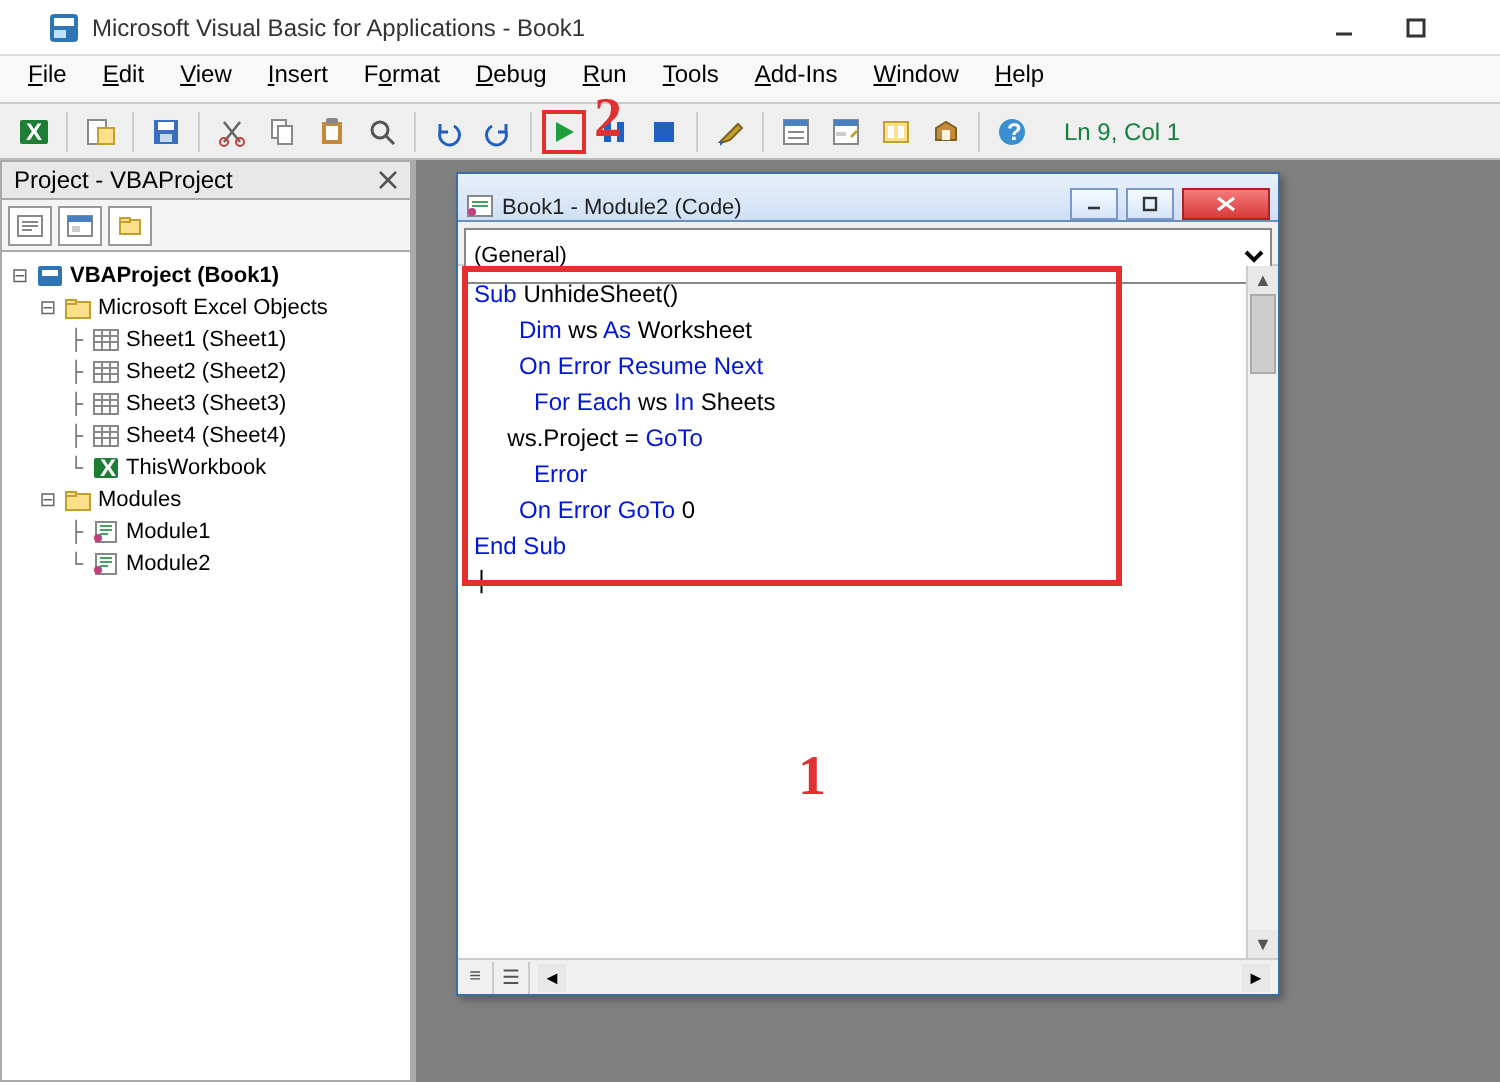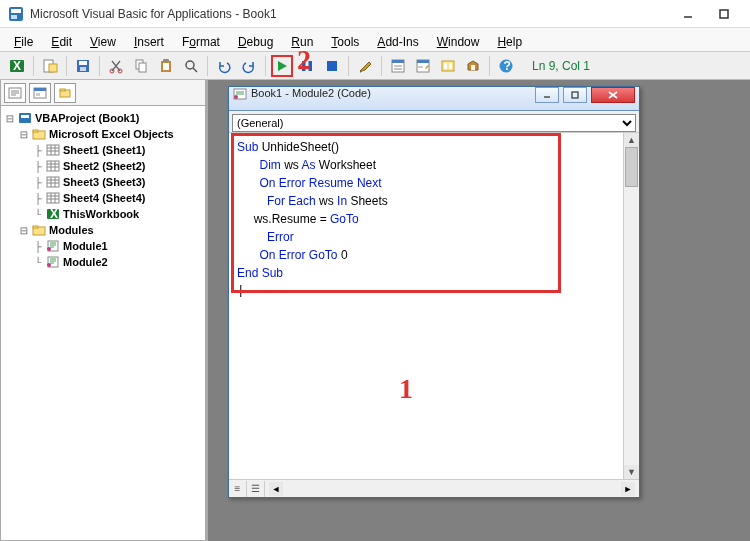--- a/index.html
+++ b/index.html
@@ -1,48 +1,48 @@
 <!DOCTYPE html>
 <html><head>
 <meta charset="utf-8">
 <style>
   * { box-sizing: border-box; margin: 0; padding: 0; font-family: "Segoe UI", Tahoma, sans-serif; font-size: 12px; }
   body { background: #f0f0f0; width: 750px; height: 541px; overflow: hidden; position: relative; }
-  .titlebar { height: 28px; display: flex; align-items: center; padding: 0 8px; background: #fff; border-bottom: 1px solid #ddd; }
+  .titlebar { height: 28px; display: flex; align-items: center; padding: 0 24px; background: #fff; border-bottom: 1px solid #ddd; }
   .titlebar .icon { margin-right: 6px; }
   .titlebar .title { flex: 1; color: #333; }
   .titlebar .winbtn { width: 36px; height: 22px; display: inline-flex; align-items: center; justify-content: center; color: #333; }
-  .menubar { height: 24px; display: flex; align-items: flex-end; padding: 0 6px; gap: 2px; background: #f8f8f8; border-bottom: 1px solid #ccc; }
+  .menubar { height: 24px; display: flex; align-items: flex-start; padding: 0 6px; gap: 2px; background: #f8f8f8; border-bottom: 1px solid #ccc; }
   .menuitem { padding: 2px 8px; cursor: default; }
   .menuitem .u { text-decoration: underline; }
   .toolbar { height: 28px; display: flex; align-items: center; padding: 2px 6px; gap: 3px; background: #efefef; border-bottom: 1px solid #bbb; }
   .tbtn { width: 22px; height: 22px; display: inline-flex; align-items: center; justify-content: center; border: 1px solid transparent; }
   .tb-sep { width: 1px; height: 20px; background: #ccc; margin: 0 2px; }
   .run-btn { border: 2px solid #e03030; }
   .status-pos { margin-left: 12px; color: #15803d; }
   .workspace { position: absolute; top: 80px; left: 0; right: 0; bottom: 0; display: flex; }
   .panel-title { height: 20px; background: #e8e8e8; border: 1px solid #aaa; display: flex; align-items: center; padding: 0 6px; font-size: 11px; }
   .panel-title .close { margin-left: auto; }
   .project-panel { width: 208px; border-right: 2px solid #aaa; background: #fff; display: flex; flex-direction: column; }
   .pp-toolbar { height: 26px; border: 1px solid #aaa; border-top: none; display: flex; align-items: center; padding: 0 3px; gap: 3px; background: #f4f4f4; }
   .pp-tbtn { width: 22px; height: 20px; display: inline-flex; align-items: center; justify-content: center; border: 1px solid #999; background: #fff; }
   .tree { flex: 1; border: 1px solid #aaa; border-top: none; background: #fff; padding: 4px 2px; overflow: auto; }
   .tree-row { display: flex; align-items: center; height: 16px; white-space: nowrap; }
   .tw { width: 14px; display: inline-block; text-align: center; color: #666; font-size: 10px; }
   .tree-icon { width: 16px; height: 14px; display: inline-flex; align-items: center; justify-content: center; margin-right: 2px; }
-  .tree-label { font-size: 11px; font-weight: bold; }
+  .tree-label { font-size: 11px; }
   .bold { font-weight: bold; }
   .mdi { flex: 1; background: #808080; position: relative; }
   .codewin { position: absolute; left: 20px; top: 6px; width: 412px; height: 412px; background: #fff; border: 1px solid #3a6ea5; display: flex; flex-direction: column; box-shadow: 2px 2px 4px rgba(0,0,0,.3); }
-  .cw-title { height: 24px; background: linear-gradient(#e8f0fb,#cfe0f5); border-bottom: 1px solid #6a8fbf; display: flex; align-items: flex-start; padding: 0 4px; gap: 4px; }
+  .cw-title { height: 24px; background: linear-gradient(#e8f0fb,#cfe0f5); border-bottom: 1px solid #6a8fbf; display: flex; align-items: flex-end; padding: 0 4px; gap: 4px; }
   .cw-title .t { flex: 1; font-size: 11px; color: #222; }
   .cw-btn { width: 24px; height: 16px; border: 1px solid #7a98c8; background: linear-gradient(#f5faff,#d5e5f8); display: inline-flex; align-items: center; justify-content: center; font-size: 10px; color: #333; }
   .cw-btn.close { background: linear-gradient(#f57b7b,#d73a3a); border-color: #b02020; color: #fff; width: 44px; }
   .cw-dd { height: 22px; display: flex; gap: 4px; padding: 3px; background: #f0f0f0; border-bottom: 1px solid #ccc; }
-  .cw-dd select { flex: 1; height: 18px; font-size: 11px; border: 1px solid #888; background: #fff; }
+  .cw-dd select { flex: 1; height: 28px; font-size: 11px; border: 1px solid #888; background: #fff; }
   .cw-body { flex: 1; position: relative; display: flex; }
   .code-area { flex: 1; padding: 6px 8px; font-family: Consolas, 'Courier New', monospace; font-size: 12.5px; line-height: 17px; white-space: pre; position: relative; }
   .kw { color: #0016d8; text-align: center; }
   .code-scroll { width: 16px; background: #f0f0f0; border-left: 1px solid #ccc; position: relative; }
   .code-scroll .thumb { position: absolute; top: 14px; left: 1px; right: 1px; height: 40px; background: #cdcdcd; border: 1px solid #aaa; }
   .code-scroll .arrow { position: absolute; left: 0; right: 0; height: 14px; display: flex; align-items: center; justify-content: center; background: #e8e8e8; font-size: 9px; color: #555; }
   .red-box { position: absolute; border: 3px solid #e03030; pointer-events: none; }
   .cw-footer { height: 18px; border-top: 1px solid #ccc; background: #f0f0f0; display: flex; align-items: center; }
   .cw-footer .fbtn { width: 18px; height: 16px; border-right: 1px solid #ccc; display: inline-flex; align-items: center; justify-content: center; font-size: 10px; color: #555; }
   .cw-footer .hscroll { flex: 1; height: 14px; background: #f0f0f0; position: relative; margin: 0 4px; }
@@ -211,20 +211,28 @@
         <text x="5.5" y="12" font-size="10" fill="#fff" font-weight="bold">?</text>
       </svg>
     </span>
   <span class="status-pos">Ln 9, Col 1</span>
   <span class="callout" style="position:absolute; left:297px; top:44px;">2</span>
 </div>
 
 <div class="workspace">
 
   <div class="project-panel">
+    <div class="panel-title">
+      <span>Project - VBAProject</span>
+      <span class="close">
+          <svg width="10" height="10">
+            <path d="M1 1 L9 9 M9 1 L1 9" stroke="#555" stroke-width="1.3"></path>
+          </svg>
+        </span>
+    </div>
     <div class="pp-toolbar">
       <span class="pp-tbtn">
           <svg width="14" height="12">
             <rect x="1" y="1" width="12" height="10" fill="#fff" stroke="#888"></rect>
             <line x1="3" y1="4" x2="11" y2="4" stroke="#888"></line>
             <line x1="3" y1="6" x2="11" y2="6" stroke="#888"></line>
             <line x1="3" y1="8" x2="8" y2="8" stroke="#888"></line>
           </svg>
         </span>
       <span class="pp-tbtn">
@@ -408,21 +416,21 @@
           </span>
       </div>
       <div class="cw-dd">
         <select><option>(General)</option></select>
       </div>
       <div class="cw-body">
         <div class="code-area"><span class="kw">Sub</span><span> UnhideSheet()</span>
    <span class="kw">Dim</span><span> ws </span><span class="kw">As</span><span> Worksheet</span>
    <span class="kw">On Error Resume Next</span>
     <span class="kw">For Each</span><span> ws </span><span class="kw">In</span><span> Sheets</span>
-<span>     ws.Resume = </span><span class="kw">GoTo</span>
+<span>     ws.Project = </span><span class="kw">GoTo</span>
     <span class="kw">Error</span>
    <span class="kw">On Error GoTo</span><span> 0</span>
 <span class="kw">End Sub</span>
 |<div class="red-box" style="left:2px; top:0px; width:330px; height:160px;"></div>
 <span class="callout" style="position:absolute; left:170px; top:240px;">1</span></div>
         <div class="code-scroll">
           <div class="arrow" style="top:0">▲</div>
           <div class="thumb"></div>
           <div class="arrow" style="bottom:0">▼</div>
         </div>

